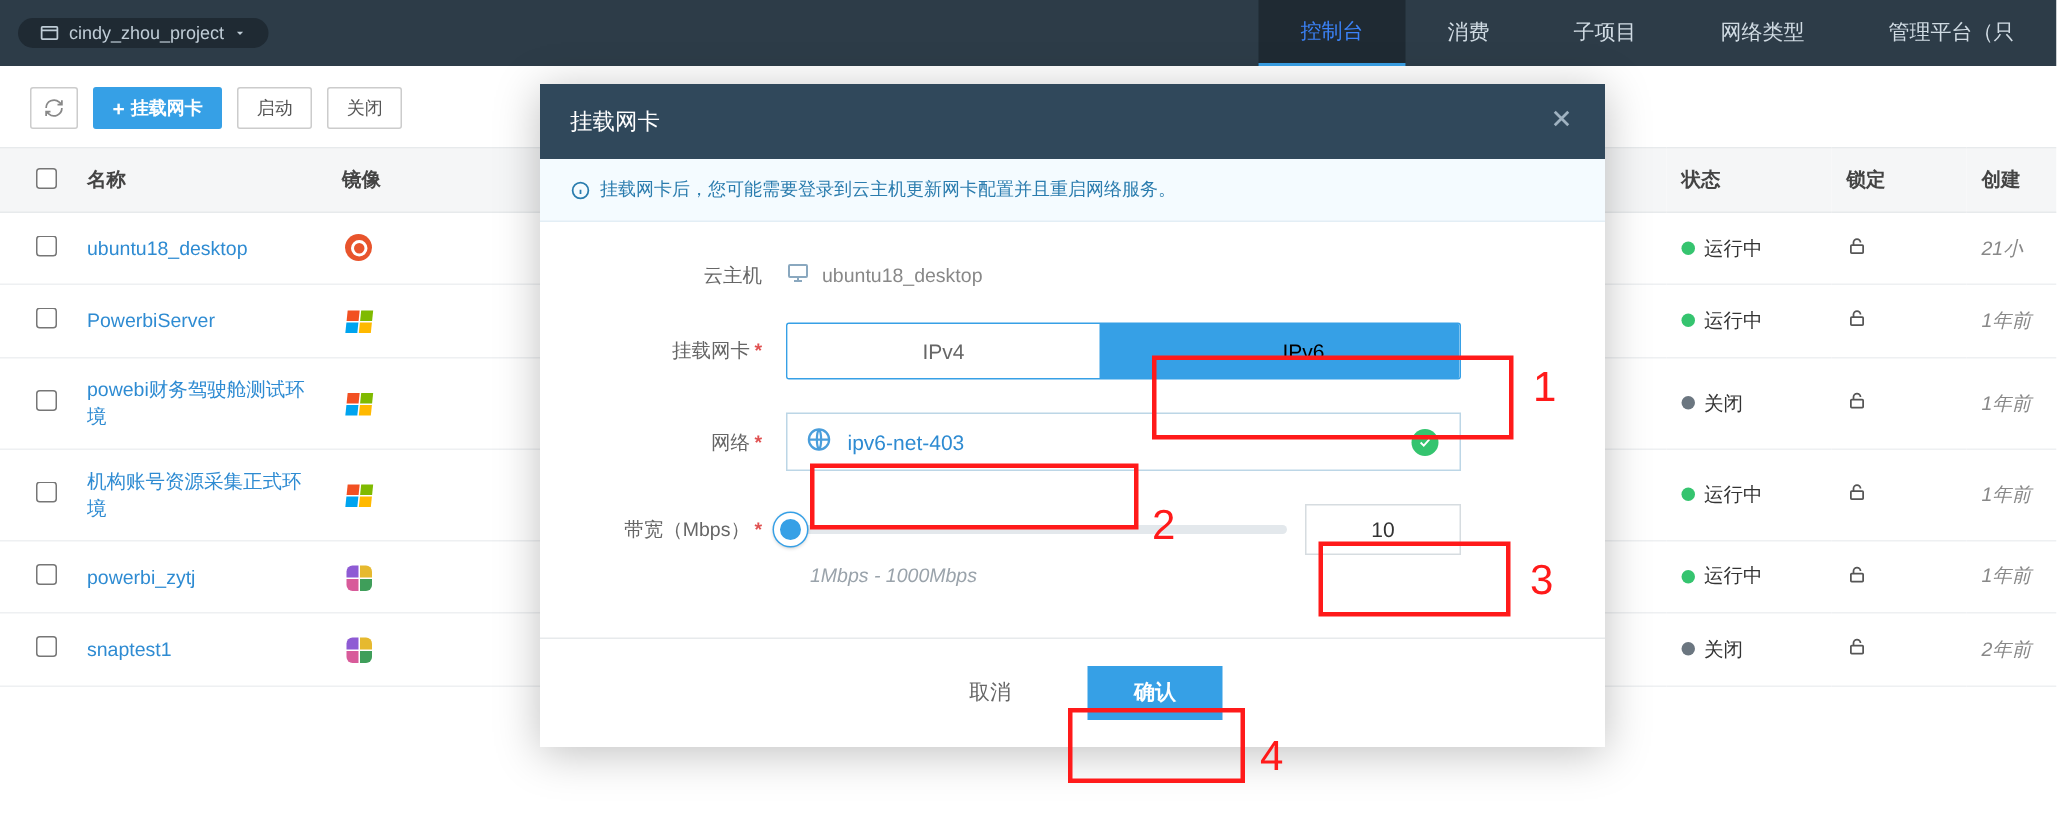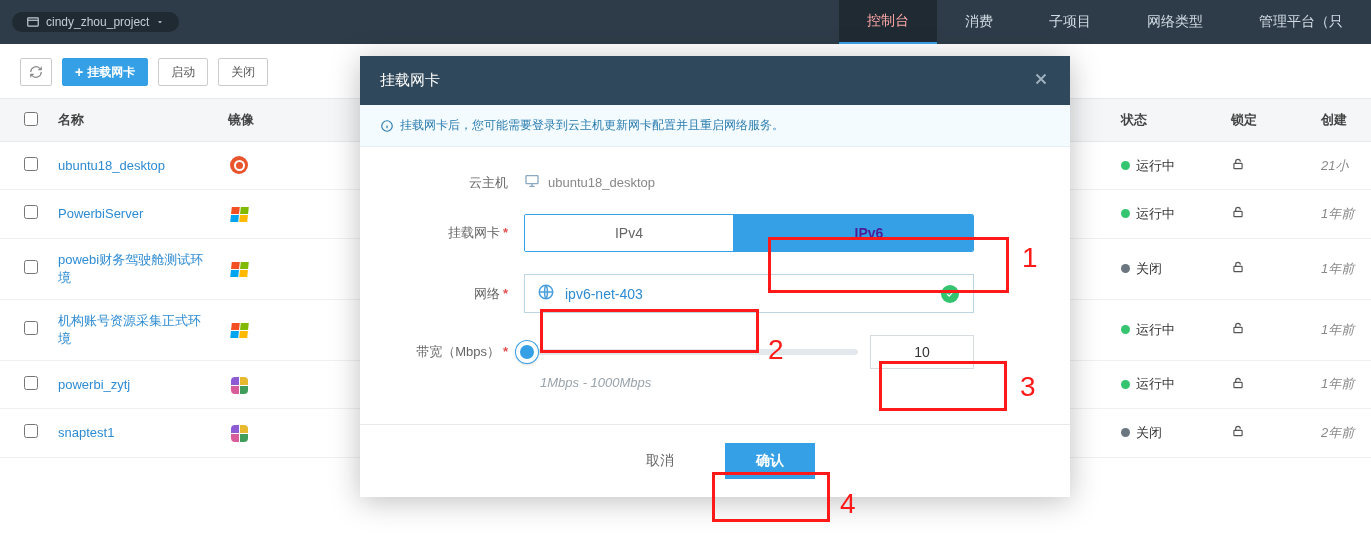--- a/index.html
+++ b/index.html
@@ -5,21 +5,21 @@
   * { box-sizing: border-box; margin: 0; padding: 0; }
   body { font-family: "Microsoft YaHei", Arial, sans-serif; font-size: 13px; color: #333; width: 1371px; height: 553px; overflow: hidden; position: relative; background: #fff; }
 
   
   .topbar { background: #2d3c48; height: 44px; display: flex; align-items: center; color: #c0cdd7; }
   .project-dd { display: flex; align-items: center; background: #1f2a33; border-radius: 12px; padding: 3px 14px; margin-left: 12px; gap: 6px; font-size: 12px; cursor: pointer; }
   .project-dd svg { flex-shrink: 0; }
   .top-spacer { flex: 1; }
   .top-tabs { display: flex; height: 100%; }
   .top-tab { display: flex; align-items: center; padding: 0 28px; color: #d0dbe3; font-size: 14px; cursor: pointer; }
-  .top-tab.active { background: #1f2a33; border-bottom: 2px solid #3aa0e6; color: #fca5a5; margin-left: 43px; }
+  .top-tab.active { background: #1f2a33; border-bottom: 2px solid #3aa0e6; color: #3b82f6; margin-left: 43px; }
 
   
   .toolbar { display: flex; align-items: center; gap: 10px; padding: 14px 20px 12px; }
   .btn { display: inline-flex; align-items: center; justify-content: center; height: 28px; padding: 0 12px; border: 1px solid #ccc; background: #fff; color: #555; font-size: 12px; cursor: pointer; border-radius: 2px; gap: 4px; }
   .btn.refresh { width: 32px; padding: 0; }
   .btn.primary { background: #36a0e6; border-color: #36a0e6; color: #fff; font-weight: 600; }
   .btn.primary .plus { font-size: 14px; line-height: 1; }
 
   
   .table { width: 100%; border-collapse: collapse; }
@@ -64,21 +64,21 @@
   .form-row { display: flex; align-items: center; margin-bottom: 22px; }
   .form-label { width: 130px; text-align: right; color: #666; font-size: 13px; padding-right: 16px; }
   .req-star { color: #e05050; margin-left: 3px; font-weight: bold; }
   .form-field { flex: 1; display: flex; align-items: center; position: relative; }
 
   .vm-name { display: flex; align-items: center; gap: 8px; color: #888; }
   .monitor-icon svg { width: 16px; height: 16px; color: #8aa8bf; }
 
   .seg-group { display: flex; width: 450px; border: 1px solid #36a0e6; border-radius: 2px; overflow: hidden; }
   .seg-btn { flex: 1; text-align: center; padding: 10px 0; background: #fff; color: #666; cursor: pointer; font-size: 14px; }
-  .seg-btn.selected { background: #36a0e6; color: #4c1d95; font-weight: 700; padding-left: 32px; }
+  .seg-btn.selected { background: #36a0e6; color: #000000; font-weight: 400; padding-left: 32px; }
 
   .net-select { width: 450px; border: 1px solid #bcd6e6; display: flex; align-items: center; padding: 8px 12px; gap: 10px; color: #2e8bd2; font-size: 14px; cursor: pointer; position: relative; }
   .net-select .globe svg { width: 18px; height: 18px; color: #4a9edb; }
   .net-select .check { position: absolute; right: 14px; }
   .check-circle { width: 18px; height: 18px; border-radius: 50%; background: #34c46f; display: flex; align-items: center; justify-content: center; }
   .check-circle svg { width: 10px; height: 10px; color: #fff; }
 
   .slider-wrap { width: 450px; display: flex; align-items: center; gap: 12px; }
   .slider-track { flex: 1; height: 6px; background: #e3e8ec; border-radius: 3px; position: relative; }
   .slider-thumb { position: absolute; left: 1%; top: 50%; width: 22px; height: 22px; background: #36a0e6; border: 4px solid #fff; box-shadow: 0 0 0 1px #36a0e6, 0 1px 3px rgba(0,0,0,.3); border-radius: 50%; transform: translate(-50%,-50%); cursor: pointer; }

